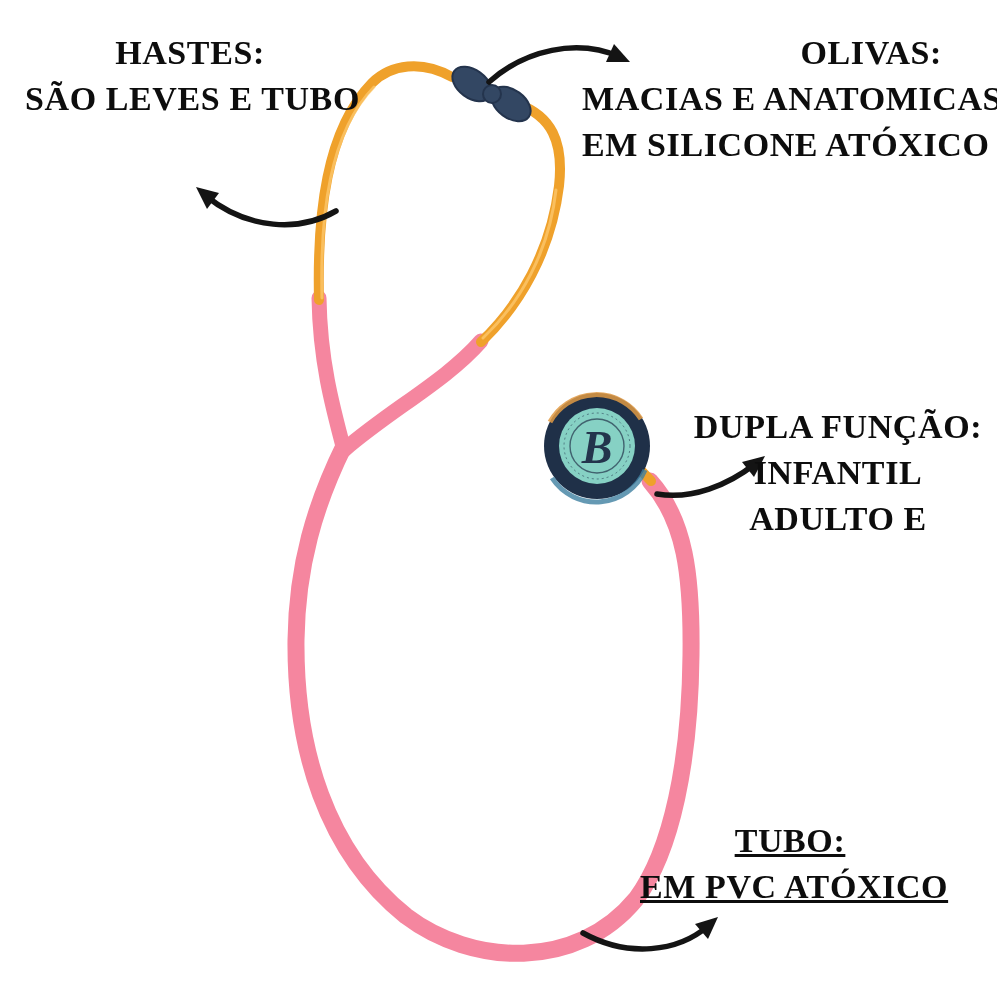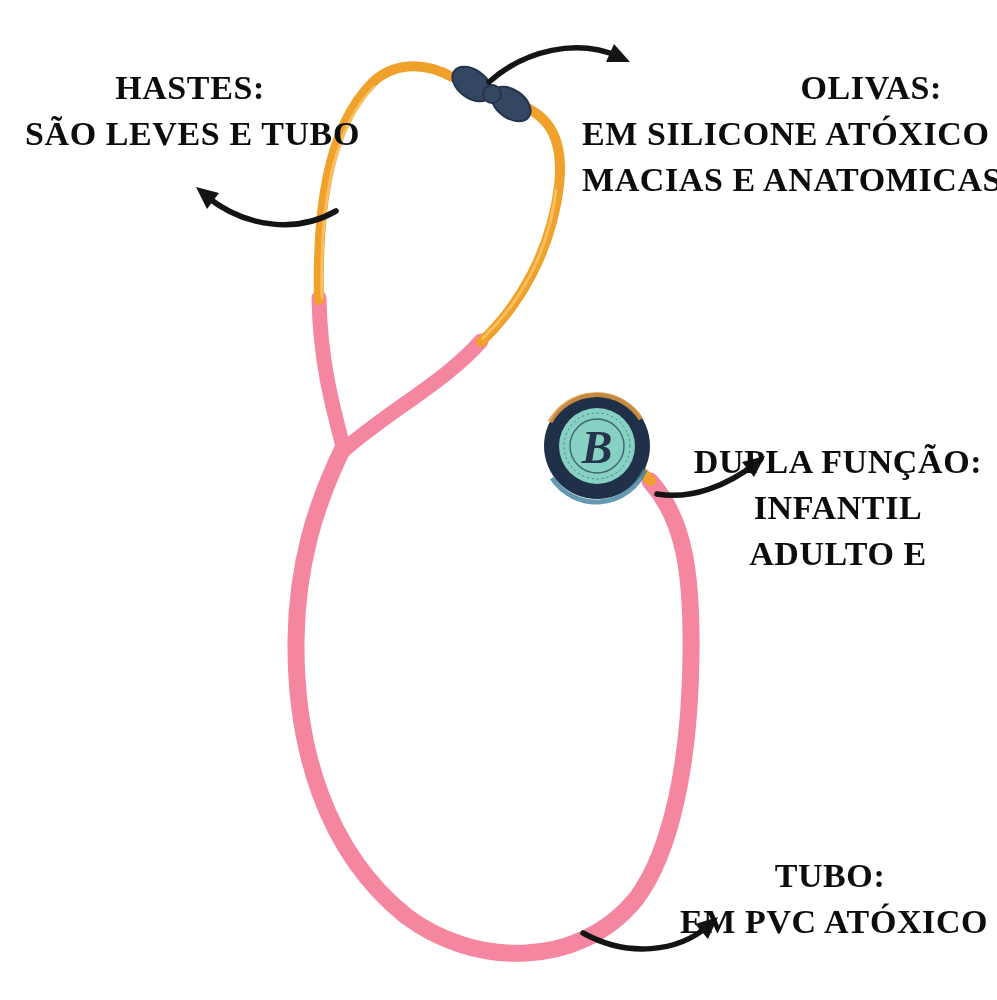--- a/index.html
+++ b/index.html
@@ -18,21 +18,21 @@
     --text-black:#0d0d0d;
     --page-bg:#ffffff;
   }
   html,body{margin:0;padding:0;background:var(--page-bg);}
   .canvas{
     position:relative;width:997px;height:1000px;overflow:hidden;
     background:var(--page-bg);
     font-family:"Liberation Serif","DejaVu Serif",serif;
   }
   .steth-svg{position:absolute;left:0;top:0;width:997px;height:1000px;}
-  .label{position:absolute;text-align:center;color:var(--text-black);font-weight:700;margin-top:35px;}
+  .label{position:absolute;text-align:center;color:var(--text-black);font-weight:700;}
   .label .line{font-size:34px;line-height:46px;letter-spacing:.6px;white-space:nowrap;}
   .tube-pink{stroke:var(--tube-pink);fill:none;stroke-linecap:round;}
   .tube-orange{stroke:var(--metal-orange);fill:none;stroke-linecap:round;}
   .tube-orange-hl{stroke:var(--metal-orange-light);fill:none;stroke-linecap:round;opacity:.65;}
   .eartip{fill:var(--eartip-navy);stroke:var(--eartip-navy-dark);stroke-width:2;}
   .cp-rim{fill:var(--chestpiece-rim);}
   .cp-face{fill:var(--chestpiece-face);}
   .cp-ring{fill:none;stroke:var(--chestpiece-logo);}
   .cp-arc-warm{fill:none;stroke:var(--rim-accent-warm);}
   .cp-arc-cool{fill:none;stroke:var(--rim-accent-cool);}
@@ -108,28 +108,28 @@
     </g>
   </svg>
 
   <div class="label" style="left:25px;top:30px;width:330px;">
     <div class="line">HASTES:</div>
     <div class="line">SÃO LEVES E TUBO</div>
   </div>
 
   <div class="label" style="left:582px;top:30px;width:360px;text-align:right;">
     <div class="line">OLIVAS:</div>
+    <div class="line">MACIAS E ANATOMICAS</div>
     <div class="line">EM SILICONE ATÓXICO</div>
-    <div class="line">MACIAS E ANATOMICAS</div>
   </div>
 
   <div class="label" style="left:688px;top:404px;width:300px;">
     <div class="line">DUPLA FUNÇÃO:</div>
     <div class="line">INFANTIL</div>
     <div class="line">ADULTO E</div>
   </div>
 
-  <div class="label" style="left:680px;top:818px;width:300px;">
+  <div class="label" style="left:640px;top:818px;width:300px;text-decoration:underline;">
     <div class="line">TUBO:</div>
     <div class="line">EM PVC ATÓXICO</div>
   </div>
 
 </div>
 
 </body></html>

